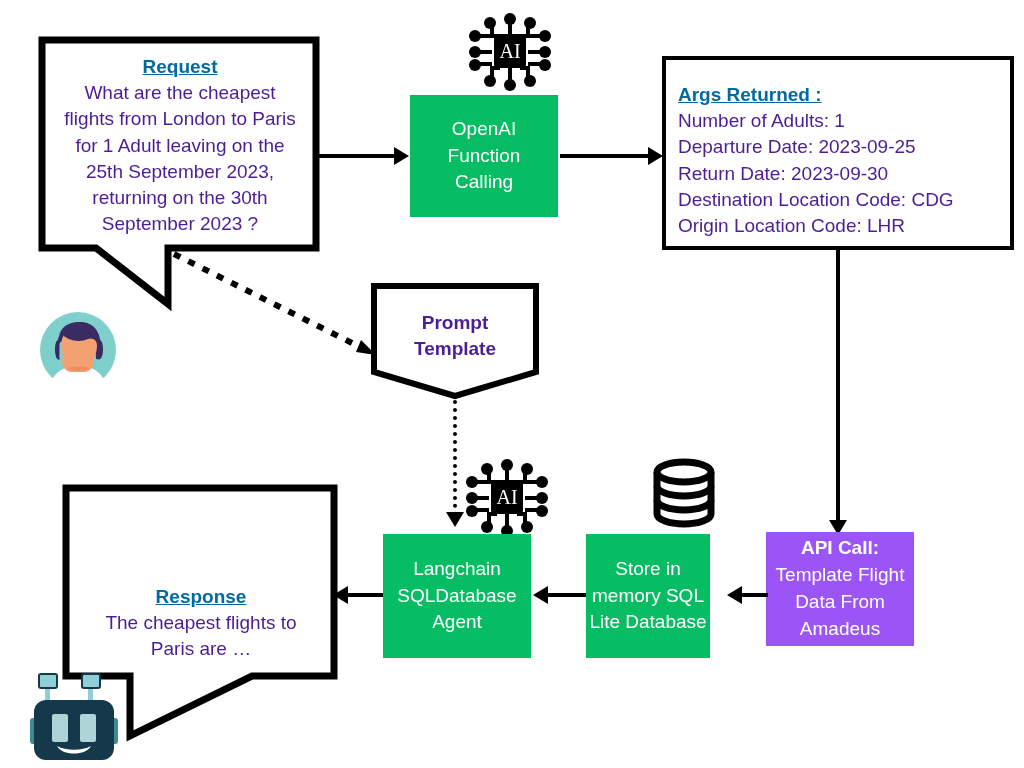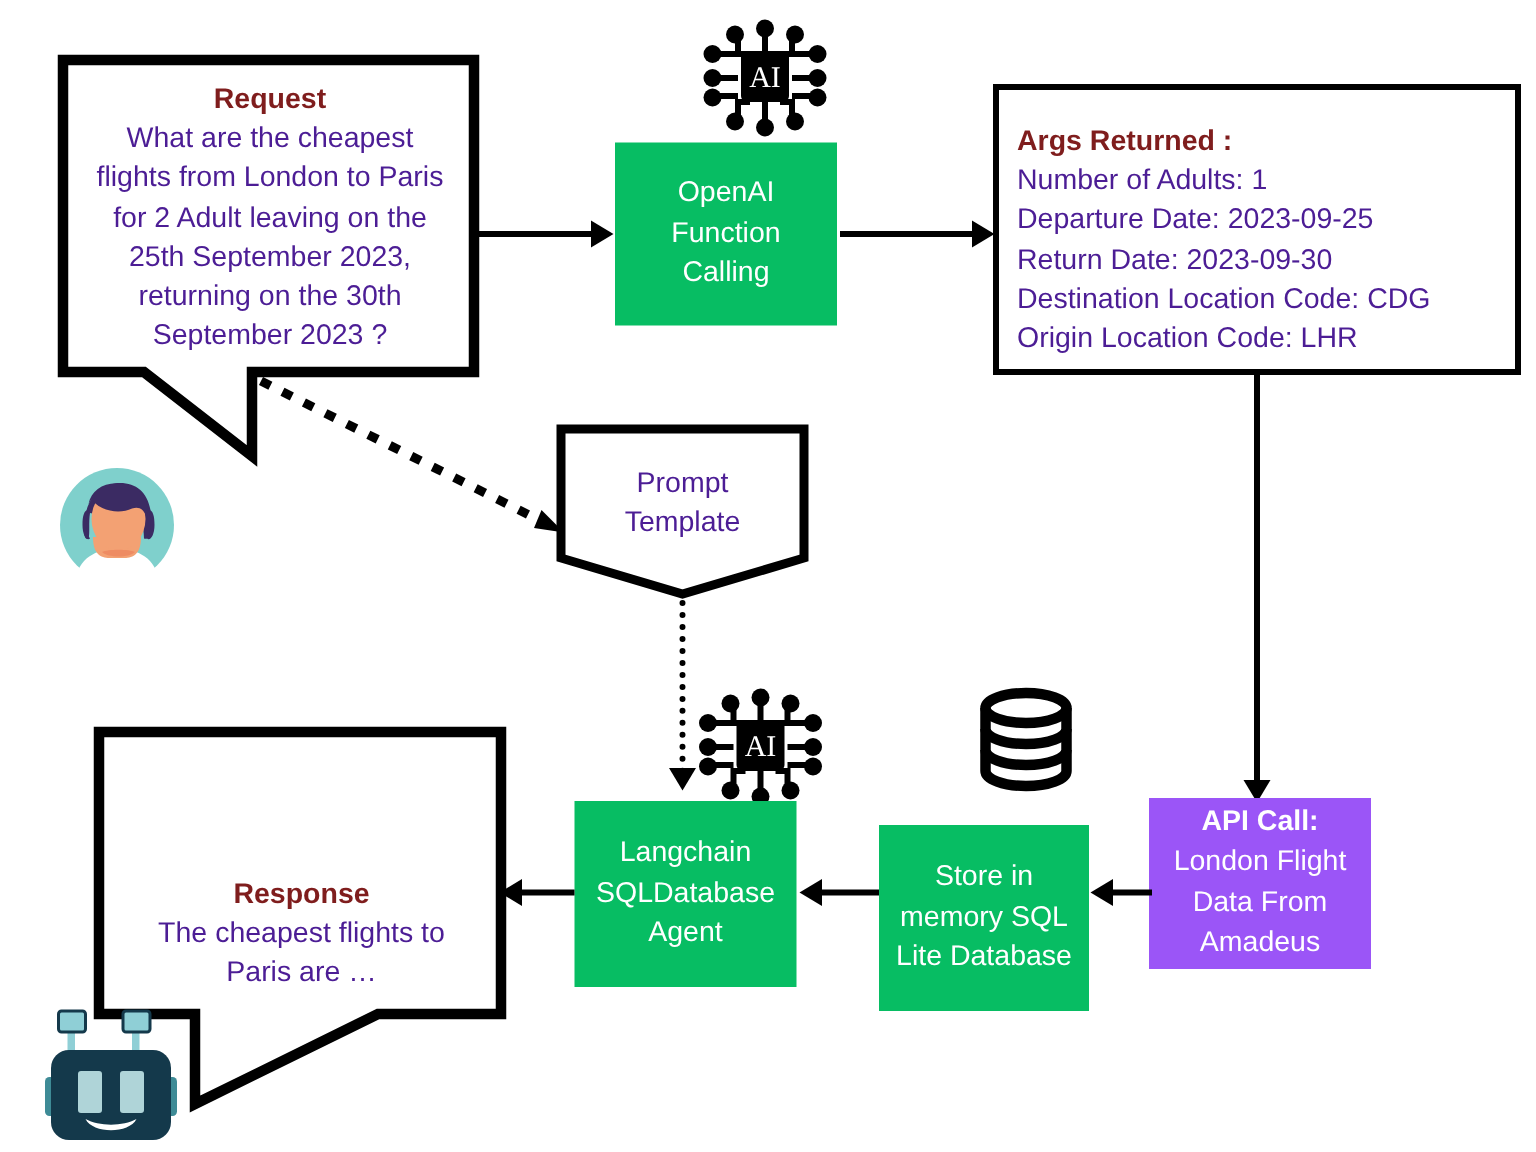--- a/index.html
+++ b/index.html
@@ -19,22 +19,23 @@
   .plain-box {
     box-sizing: border-box;
     border: 4px solid #000000;
     background: #ffffff;
     text-align: left;
   }
 
   .title-bold {
     font-weight: bold;
     font-size: 19px;
-    color: #7f1d1d;
+    color: #0369a1;
     line-height: 1.38;
+    text-decoration: underline;
   }
   .body-text {
     font-size: 19px;
     color: #4c1d95;
     line-height: 1.38;
   }
 
   
   .proc {
     box-sizing: border-box;
@@ -86,21 +87,21 @@
 
 <div id="canvas">
 
   <svg class="abs" style="left:38px; top:36px; width:290px; height:300px;" viewBox="0 0 290 300">
     <path d="M4 4 L278 4 L278 212 L130 212 L130 268 L58 212 L4 212 Z" fill="#ffffff" stroke="#000000" stroke-width="7" stroke-linejoin="miter"></path>
   </svg>
   <div class="abs" style="left:44px; top:54px; width:272px; text-align:center;">
     <div class="title-bold">Request</div>
     <div class="body-text">What are the cheapest</div>
     <div class="body-text">flights from London to Paris</div>
-    <div class="body-text">for 2 Adult leaving on the</div>
+    <div class="body-text">for 1 Adult leaving on the</div>
     <div class="body-text">25th September 2023,</div>
     <div class="body-text">returning on the 30th</div>
     <div class="body-text">September 2023 ?</div>
   </div>
 
   <svg class="abs" style="left:38px; top:310px; width:80px; height:80px;" viewBox="0 0 80 80">
     <circle cx="40" cy="40" r="38" fill="#7FD0CC"></circle>
     <path d="M12 78 C14 62 26 56 40 56 C54 56 66 62 68 78 Z" fill="#ffffff"></path>
     <path d="M24 48 C24 64 34 62 40 62 C46 62 56 64 56 48 Z" fill="#F3A173"></path>
     <path d="M18 42 C18 22 30 12 42 12 C56 12 64 22 63 42 C63 48 60 50 58 49 C58 38 54 30 46 28
@@ -171,21 +172,21 @@
   <div class="abs arrow-d" style="left:829px; top:520px;"></div>
 
   <svg class="abs" style="left:170px; top:248px; width:210px; height:118px;" viewBox="0 0 210 118">
     <line x1="4" y1="6" x2="192" y2="100" stroke="#000" stroke-width="6" stroke-dasharray="7 9" stroke-linecap="butt"></line>
     <path d="M206 107 L186 104 L191 92 Z" fill="#000"></path>
   </svg>
 
   <svg class="abs" style="left:370px; top:282px; width:170px; height:118px;" viewBox="0 0 170 118">
     <path d="M4 4 L166 4 L166 90 L85 114 L4 90 Z" fill="#ffffff" stroke="#000000" stroke-width="6" stroke-linejoin="miter"></path>
   </svg>
-  <div class="abs" style="left:370px; top:310px; width:170px; text-align:center;">
+  <div class="abs" style="left:370px; top:310px; width:170px; text-align:center;font-weight:bold;">
     <div class="body-text">Prompt</div>
     <div class="body-text">Template</div>
   </div>
 
   <div class="abs dotted-v" style="left:453px; top:400px; height:116px;"></div>
   <div class="abs arrow-d" style="left:446px; top:512px;"></div>
 
   <svg class="abs" style="left:465px; top:458px; width:84px; height:80px;" viewBox="0 0 84 80">
     <g stroke="#000" stroke-width="4" fill="none">
       <path d="M42 10 L42 24"></path>
@@ -223,29 +224,29 @@
     <g fill="none" stroke="#000" stroke-width="7">
       <ellipse cx="32" cy="14" rx="27" ry="10"></ellipse>
       <path d="M5 14 L5 56 C5 61.5 17 66 32 66 C47 66 59 61.5 59 56 L59 14"></path>
       <path d="M5 28 C5 33.5 17 38 32 38 C47 38 59 33.5 59 28"></path>
       <path d="M5 42 C5 47.5 17 52 32 52 C47 52 59 47.5 59 42"></path>
     </g>
   </svg>
 
   <div class="abs proc" style="left:766px; top:532px; width:148px; height:114px; background:#9B55F7;">
     <div class="lead">API Call:</div>
-    <div>London Flight</div>
+    <div>Template Flight</div>
     <div>Data From</div>
     <div>Amadeus</div>
   </div>
 
   <div class="abs h-line" style="left:742px; top:593px; width:26px;"></div>
   <div class="abs arrow-l" style="left:727px; top:586px;"></div>
 
-  <div class="abs proc" style="left:586px; top:534px; width:140px; height:124px; background:#07BD63;margin-top:16px;">
+  <div class="abs proc" style="left:586px; top:534px; width:124px; height:124px; background:#07BD63;">
     <div>Store in</div>
     <div>memory SQL</div>
     <div>Lite Database</div>
   </div>
 
   <div class="abs h-line" style="left:548px; top:593px; width:38px;"></div>
   <div class="abs arrow-l" style="left:533px; top:586px;"></div>
 
   <div class="abs proc" style="left:383px; top:534px; width:148px; height:124px; background:#07BD63;">
     <div>Langchain</div>

